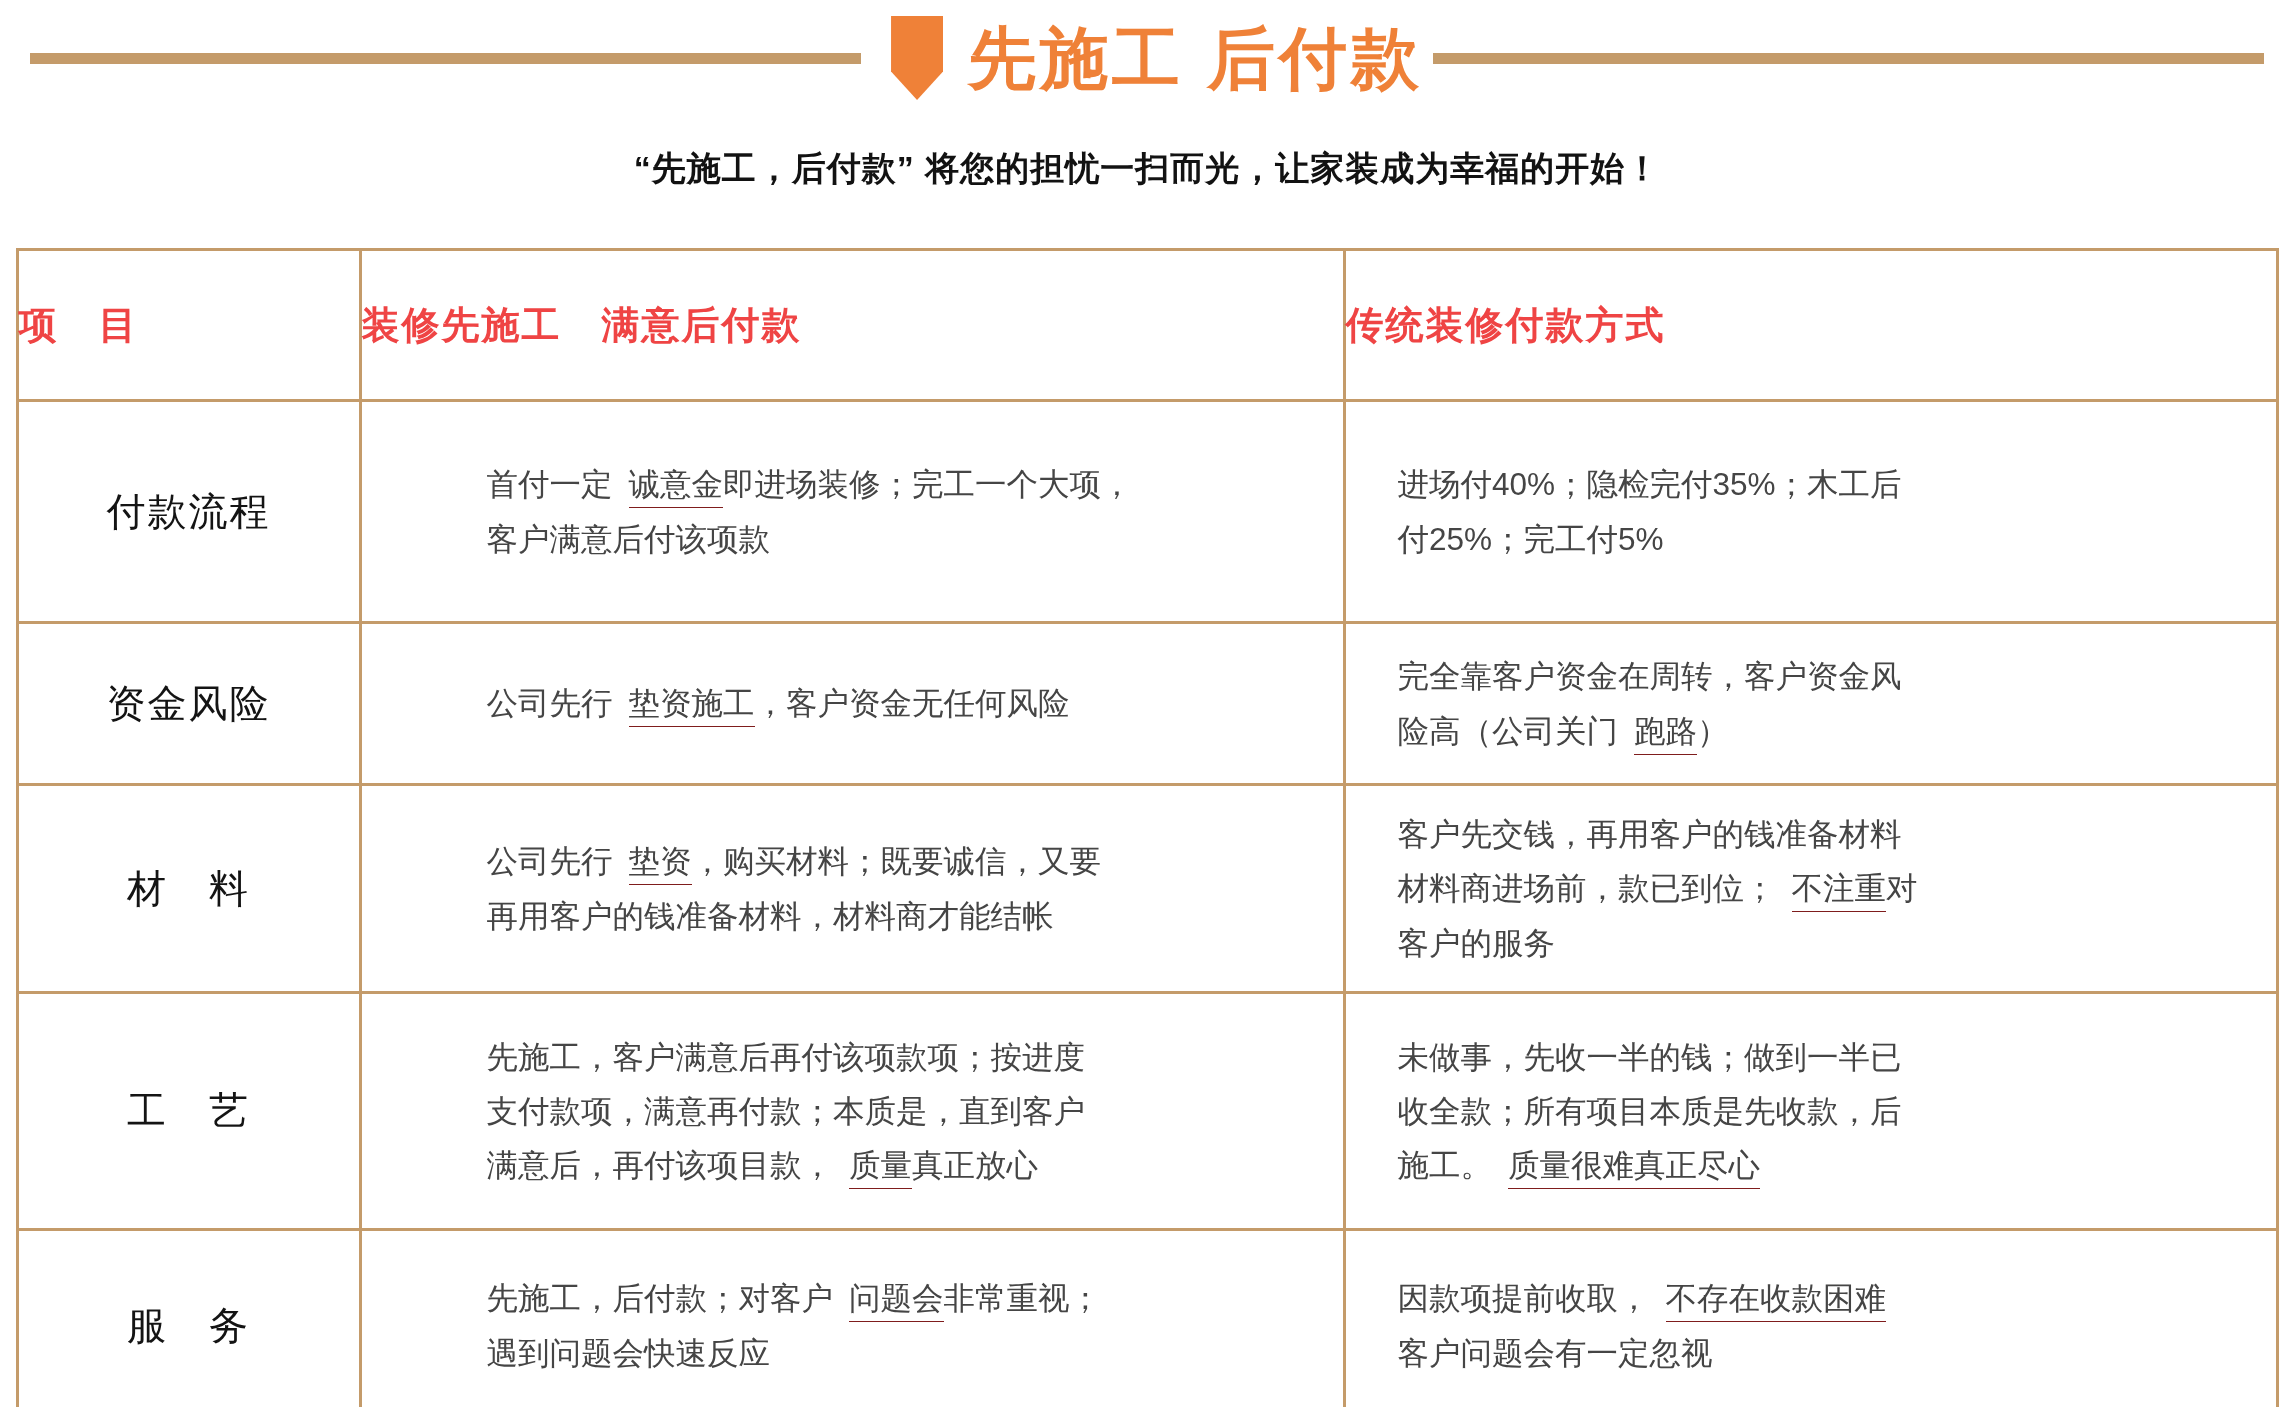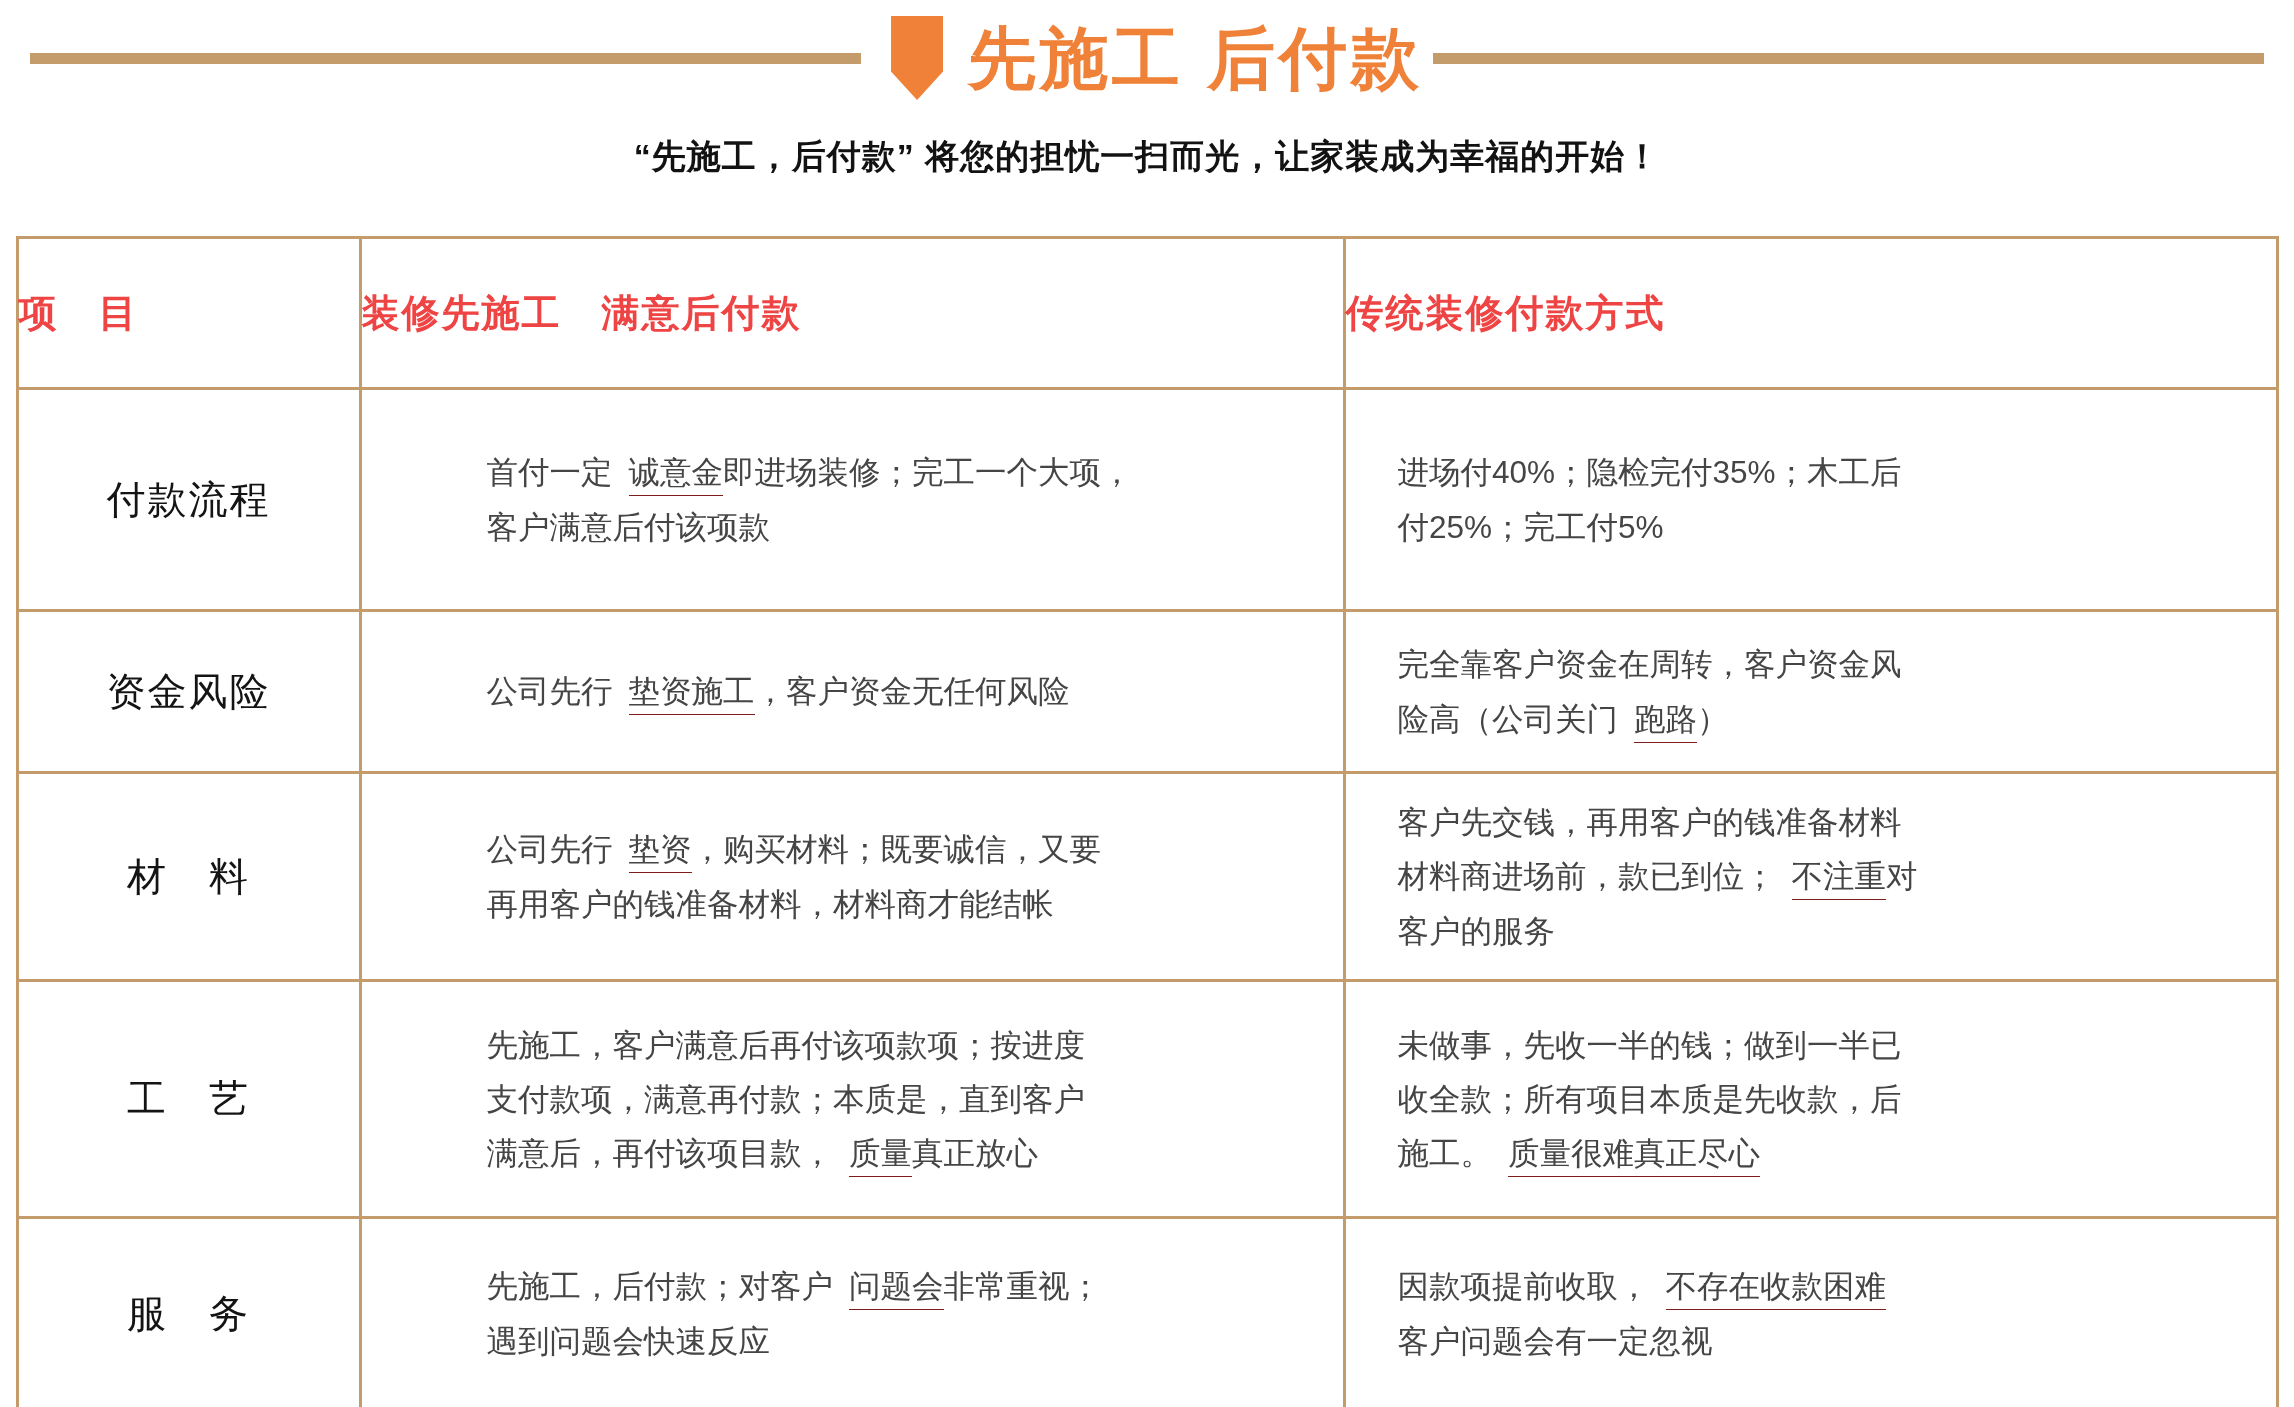--- a/index.html
+++ b/index.html
@@ -25,21 +25,21 @@
   }
   .brand-title {
     font-size: 68px; font-weight: bold; color: #EF8138;
     letter-spacing: 4px; line-height: 1; white-space: nowrap;
     margin-right: 10px;
     margin-left: 7px;
   }
 
   
   .subtitle {
-    text-align: center; margin-top: 20px;
+    text-align: center; margin-top: 32px;
     font-size: 34px; font-weight: 600; color: #121212;
     letter-spacing: 1px;
   }
 
   
   table.cmp {
     width: 2260px; margin: 56px auto 0;
     border-collapse: collapse; table-layout: fixed;
   }
   table.cmp col.c1 { width: 343px; }

